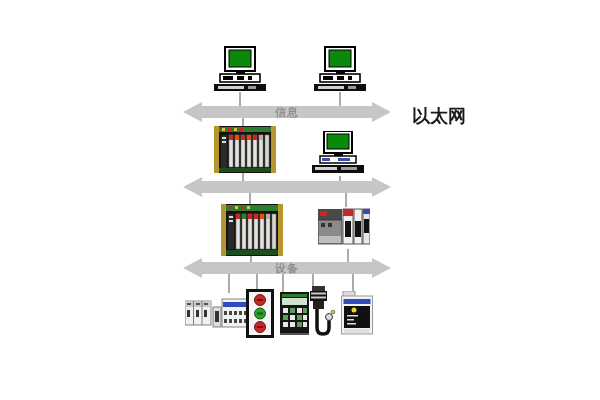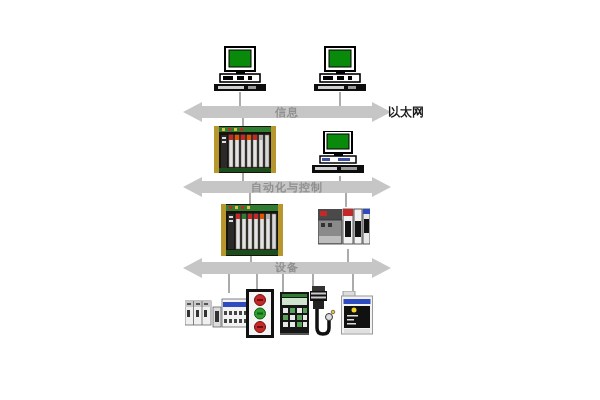--- a/index.html
+++ b/index.html
@@ -6,21 +6,21 @@
   #canvas{position:relative;width:600px;height:400px;background:#ffffff;overflow:hidden;
           font-family:"Liberation Sans","DejaVu Sans",sans-serif;}
 
   
   .bus-body{position:absolute;left:202px;width:170px;height:12px;background:#c6c6c6;}
   .bus-head{position:absolute;width:0;height:0;border-top:10px solid transparent;border-bottom:10px solid transparent;}
   .bus-head.left{left:183px;border-right:19px solid #c6c6c6;}
   .bus-head.right{left:372px;border-left:19px solid #c6c6c6;}
   .bus-label{position:absolute;left:202px;width:170px;text-align:center;
              font-size:11px;font-weight:bold;color:#8f8f8f;letter-spacing:1px;line-height:12px;}
-  .net-label{position:absolute;left:388px;width:70px;font-size:12px;font-weight:bold;color:#1a1a1a;}
+  .net-label{position:absolute;left:412px;width:70px;font-size:18px;font-weight:bold;color:#1a1a1a;}
 
   
   .conn{position:absolute;width:2px;background:#ababab;}
 
   
   .node{position:absolute;}
   svg{display:block;}
 </style>
 </head>
 <body>
@@ -29,26 +29,25 @@
 
   <div class="bus-head left" style="top:102px;"></div>
   <div class="bus-body" style="top:106px;"></div>
   <div class="bus-head right" style="top:102px;"></div>
   <div class="bus-label" style="top:106px;">信息</div>
   <div class="net-label" style="top:104px;">以太网</div>
 
   <div class="bus-head left" style="top:177px;"></div>
   <div class="bus-body" style="top:181px;"></div>
   <div class="bus-head right" style="top:177px;"></div>
-  <div class="bus-label" style="top:181px;">自动化与控制</div>
 
   <div class="bus-head left" style="top:258px;"></div>
   <div class="bus-body" style="top:262px;"></div>
   <div class="bus-head right" style="top:258px;"></div>
-  <div class="bus-label" style="top:262px;font-family:Liberation Mono, monospace;">设备</div>
+  <div class="bus-label" style="top:262px;">设备</div>
 
   <div class="conn" style="left:239px;top:92px;height:14px;"></div>
   <div class="conn" style="left:339px;top:92px;height:14px;"></div>
   <div class="conn" style="left:242px;top:118px;height:9px;"></div>
   <div class="conn" style="left:242px;top:172px;height:9px;"></div>
   <div class="conn" style="left:339px;top:176px;height:5px;"></div>
   <div class="conn" style="left:249px;top:193px;height:12px;"></div>
   <div class="conn" style="left:345px;top:193px;height:14px;"></div>
   <div class="conn" style="left:250px;top:255px;height:7px;"></div>
   <div class="conn" style="left:347px;top:249px;height:13px;"></div>

